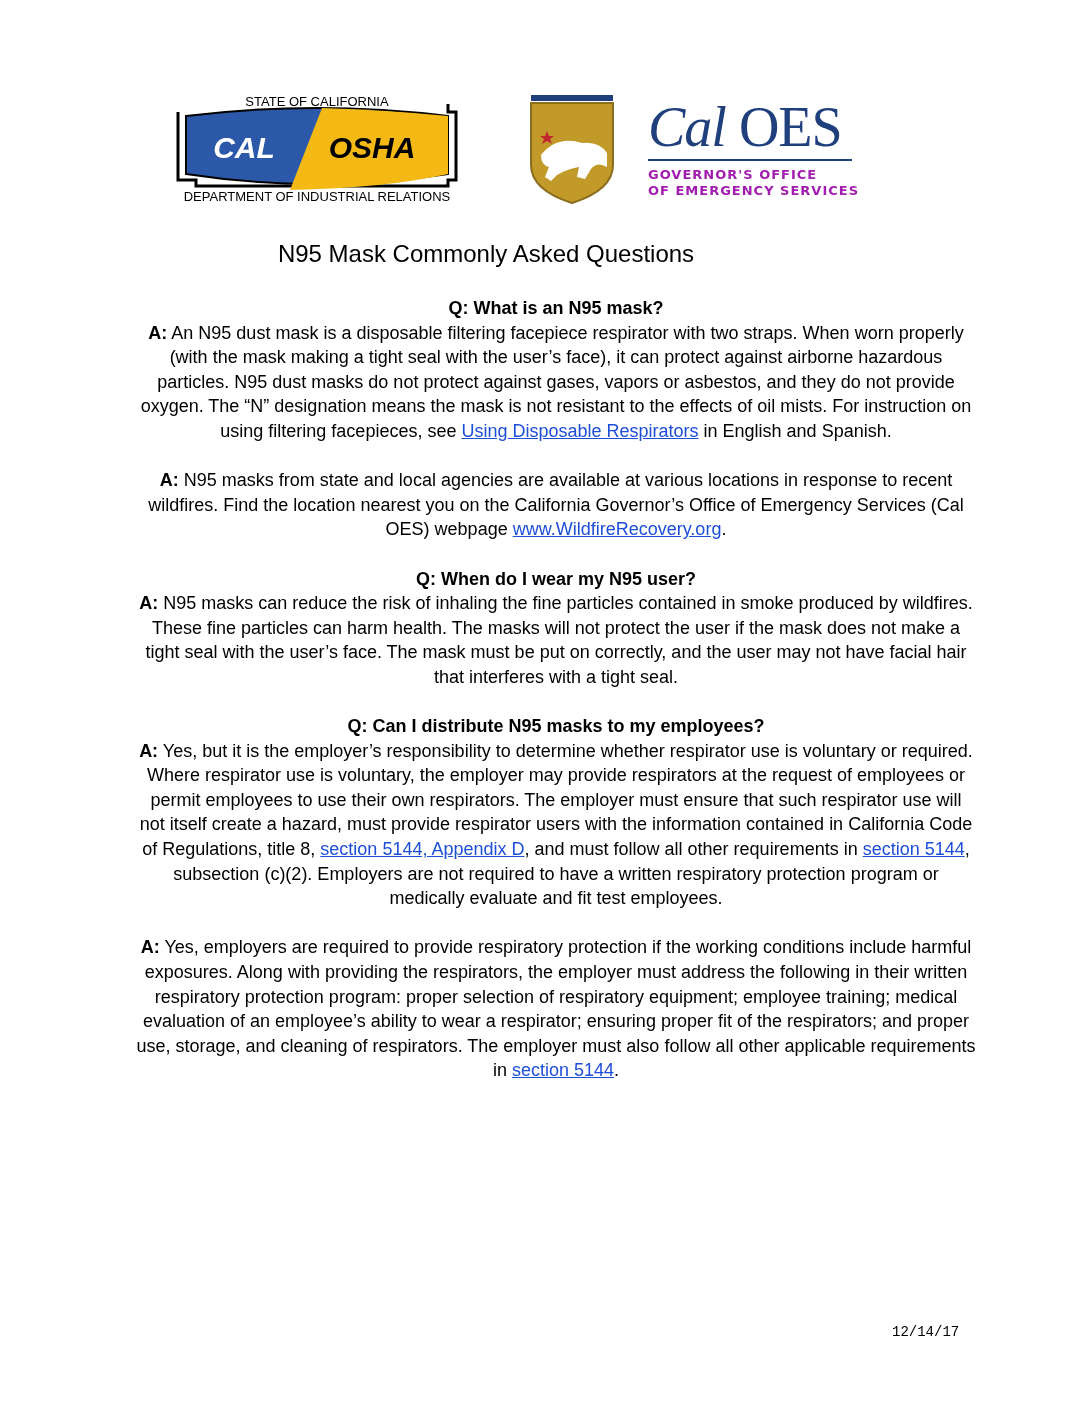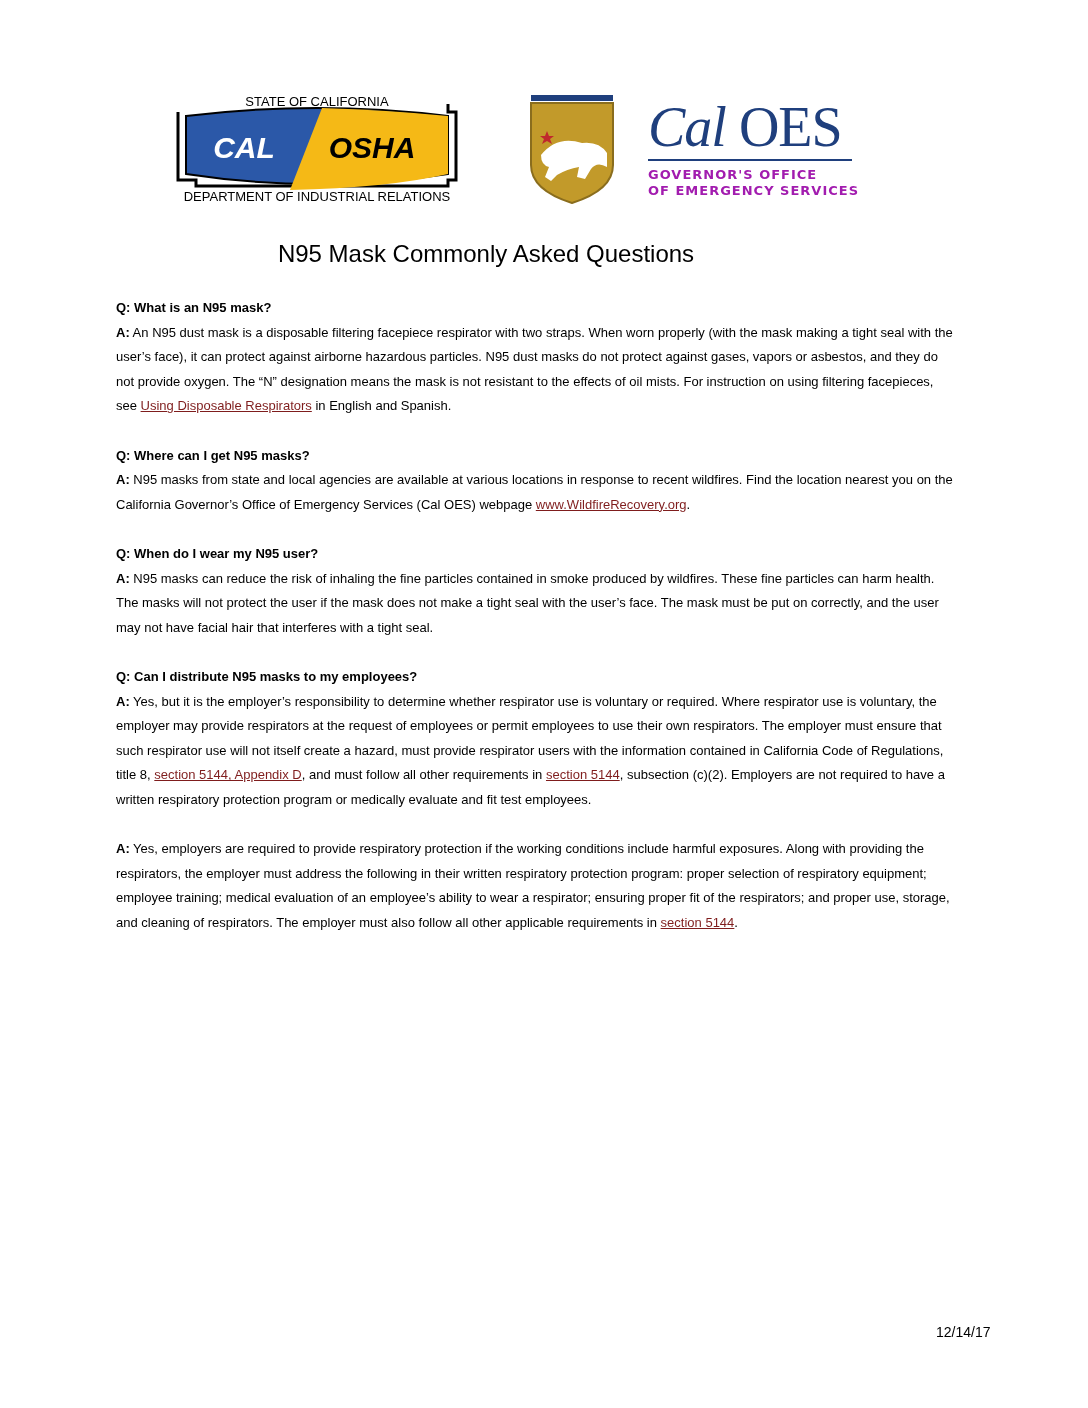--- a/index.html
+++ b/index.html
@@ -8,26 +8,26 @@
   .logos { position:absolute; top:85px; left:0; width:928px; height:125px; }
   .osha { position:absolute; left:172px; top:5px; width:290px; height:115px; }
   .oes-shield { position:absolute; left:527px; top:10px; width:90px; height:110px; }
   .oes-text { position:absolute; left:632px; top:14px;margin-left:16px; }
   .oes-title { font-family:"Liberation Serif", serif; font-size:56px; color:#1f3f7d; line-height:56px; letter-spacing:-1px; }
   .oes-title i { font-style:italic; }
   .oes-rule { height:2px; background:#1f3f7d; width:204px; margin:4px 0 6px 0; }
   .oes-sub { font-family:"DejaVu Sans", sans-serif; font-weight:bold; font-size:13px; color:#a21caf; line-height:16px; letter-spacing:1px; }
   h1 { position:absolute; top:240px; left:0; width:972px; text-align:center; margin:0;
        font-weight:normal; font-size:24px; }
-  .content { position:absolute; top:296px; left:116px; width:840px; font-size:13px; line-height:24.6px; }
+  .content { position:absolute; top:296px; left:136px; width:840px; font-size:18px; line-height:24.6px;text-align:center; }
   .qa { margin:0 0 24.6px 0; }
   .q { font-weight:bold; }
   .a b { font-weight:bold; }
-  a { color:#7f1d1d; text-decoration:underline; }
-  .date { position:absolute; top:1324px; left:892px; font-family:Liberation Sans, sans-serif; font-size:14px;margin-left:44px; }
+  a { color:#1d4ed8; text-decoration:underline; }
+  .date { position:absolute; top:1324px; left:892px; font-family:Liberation Mono, monospace; font-size:14px; }
 </style>
 </head>
 <body>
 
 <div class="logos">
   <svg class="osha" viewBox="0 0 290 115">
     <path d="M6 22 L6 90 L24 90 L24 96 L276 96 L276 90 L284 90 L284 22 L276 22 L276 14" fill="none" stroke="#000" stroke-width="3"></path>
     <path d="M14 26 Q145 10 276 26 L276 84 Q145 104 14 84 Z" fill="#2b58a8" stroke="#000" stroke-width="2"></path>
     <path d="M150 18 Q215 20 276 26 L276 84 Q215 98 118 100 Z" fill="#f5b916"></path>
     <text x="145" y="16" text-anchor="middle" font-family="Liberation Sans, sans-serif" font-size="13" fill="#000">STATE OF CALIFORNIA</text>
@@ -52,21 +52,20 @@
 </div>
 
 <h1>N95 Mask Commonly Asked Questions</h1>
 
 <div class="content">
   <div class="qa">
     <div class="q">Q: What is an N95 mask?</div>
     <div class="a"><b>A:</b><span> An N95 dust mask is a disposable filtering facepiece respirator with two straps. When worn properly (with the mask making a tight seal with the user’s face), it can protect against airborne hazardous particles. N95 dust masks do not protect against gases, vapors or asbestos, and they do not provide oxygen. The “N” designation means the mask is not resistant to the effects of oil mists. For instruction on using filtering facepieces, see </span><a href="#">Using Disposable Respirators</a><span> in English and Spanish.</span></div>
   </div>
   <div class="qa">
-    <div class="q">Q: Where can I get N95 masks?</div>
     <div class="a"><b>A:</b><span> N95 masks from state and local agencies are available at various locations in response to recent wildfires. Find the location nearest you on the California Governor’s Office of Emergency Services (Cal OES) webpage </span><a href="#">www.WildfireRecovery.org</a><span>.</span></div>
   </div>
   <div class="qa">
     <div class="q">Q: When do I wear my N95 user?</div>
     <div class="a"><b>A:</b><span> N95 masks can reduce the risk of inhaling the fine particles contained in smoke produced by wildfires. These fine particles can harm health. The masks will not protect the user if the mask does not make a tight seal with the user’s face. The mask must be put on correctly, and the user may not have facial hair that interferes with a tight seal.</span></div>
   </div>
   <div class="qa">
     <div class="q">Q: Can I distribute N95 masks to my employees?</div>
     <div class="a"><b>A:</b><span> Yes, but it is the employer’s responsibility to determine whether respirator use is voluntary or required. Where respirator use is voluntary, the employer may provide respirators at the request of employees or permit employees to use their own respirators. The employer must ensure that such respirator use will not itself create a hazard, must provide respirator users with the information contained in California Code of Regulations, title 8, </span><a href="#">section 5144, Appendix D</a><span>, and must follow all other requirements in </span><a href="#">section 5144</a><span>, subsection (c)(2). Employers are not required to have a written respiratory protection program or medically evaluate and fit test employees.</span></div>
   </div>

